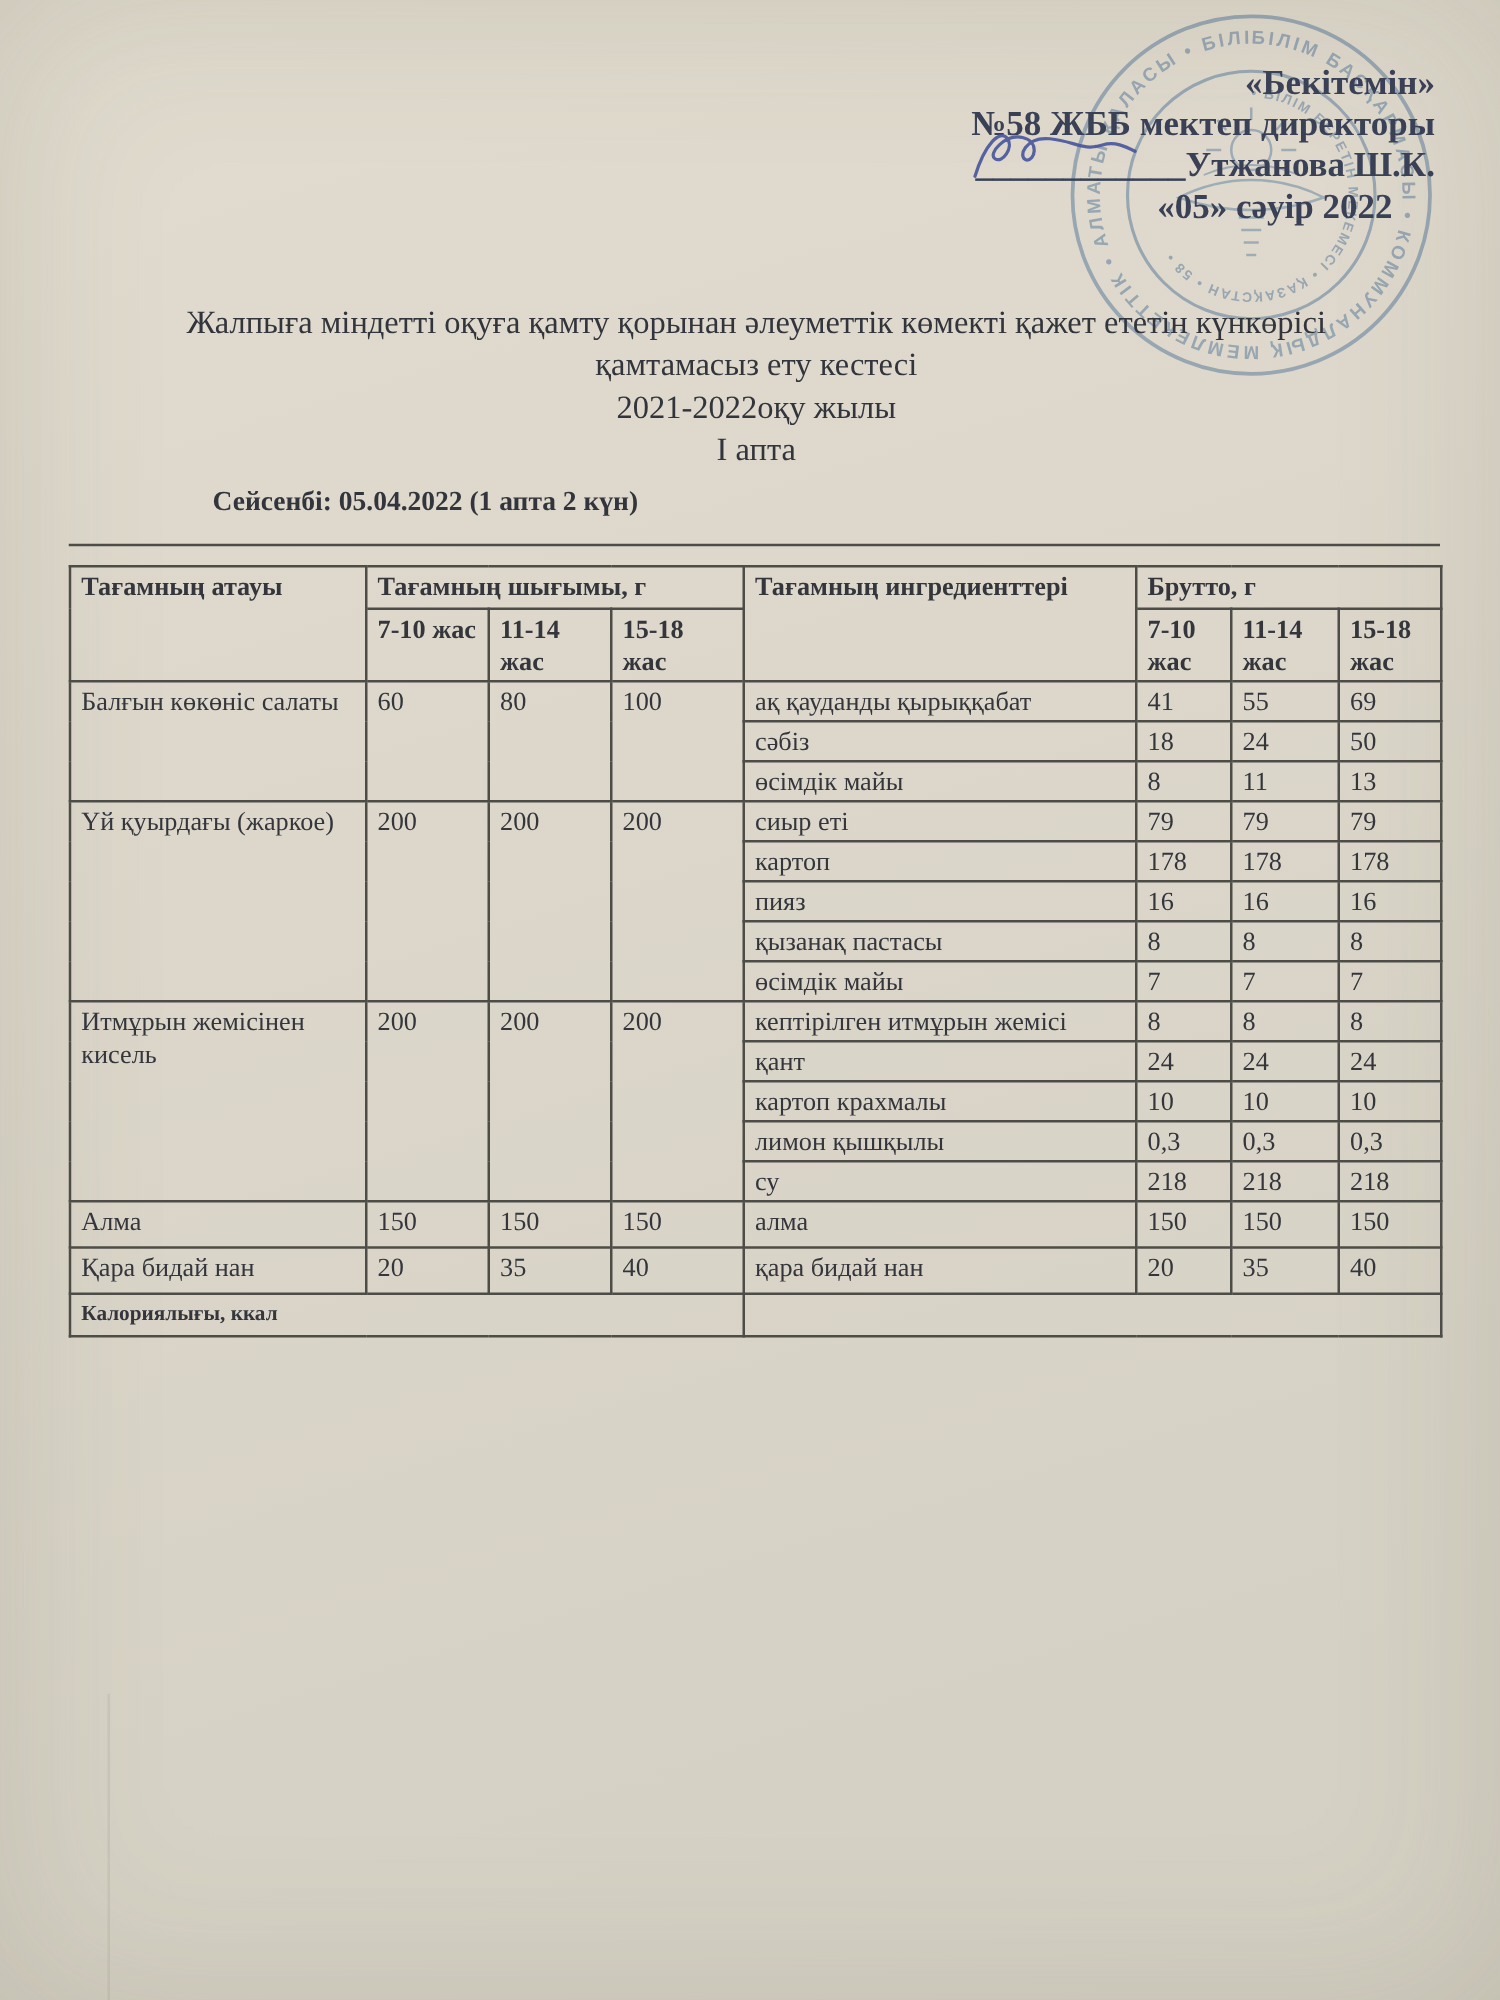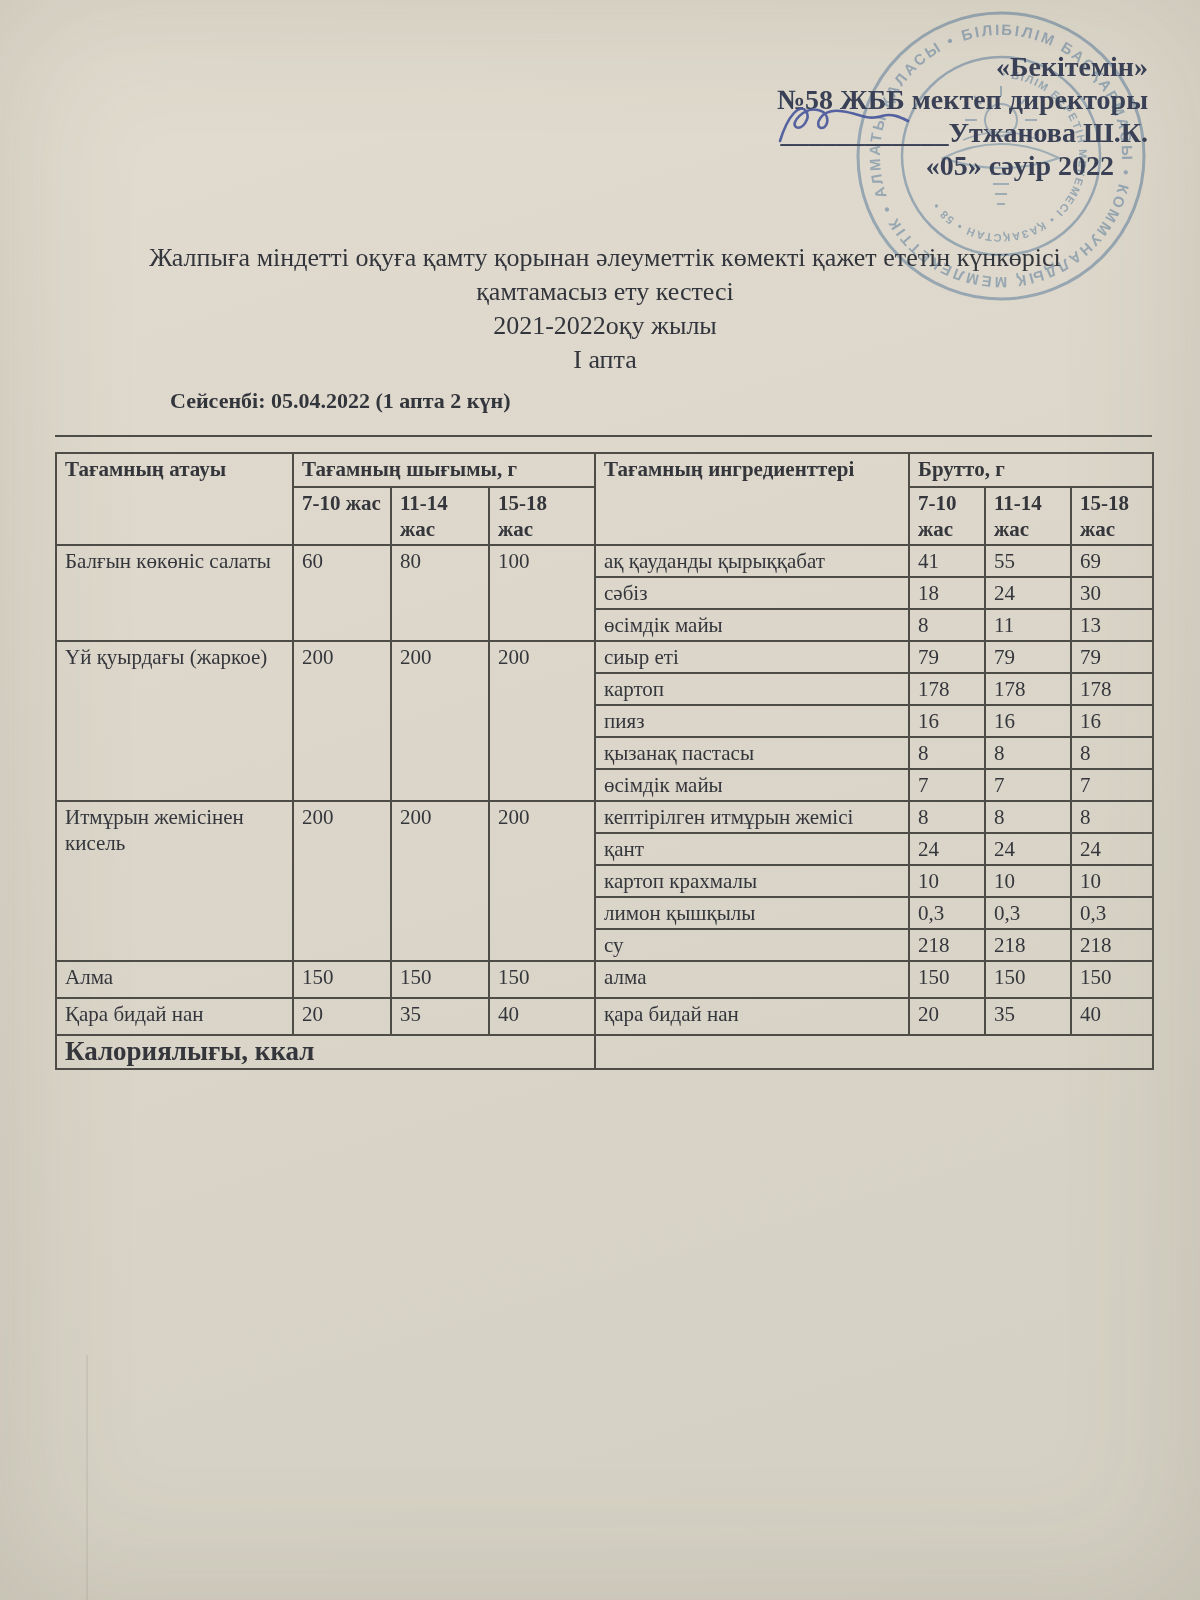--- a/index.html
+++ b/index.html
@@ -50,21 +50,21 @@
     padding:2px 8px; font-size:21px; line-height:26px; color:#34363c;
     overflow:hidden;
   }
   table.menu thead th { font-weight:bold; }
   table.menu thead tr.hrow1 { height:34px; }
   table.menu thead tr.hrow2 { height:52px; }
   table.menu tbody tr { height:29px; }
   table.menu tbody tr.tall { height:37px; }
   table.menu tbody td { font-weight:normal; }
   table.menu tr.footer-row { height:34px; }
-  table.menu tr.footer-row td.cal { font-weight:bold; font-size:27px; }
+  table.menu tr.footer-row td.cal { font-weight:bold; font-size:17px; }
 </style>
 </head>
 <body>
 
 <div class="page">
 
   <svg class="stamp" width="316" height="300" viewBox="0 0 316 300">
     <g stroke="#6b93c4" fill="none" stroke-width="3">
       <circle cx="158" cy="148" r="143"></circle>
       <circle cx="158" cy="148" r="99" stroke-width="2.5"></circle>
@@ -146,21 +146,21 @@
         <td rowspan="3">100</td>
         <td>ақ қауданды қырыққабат</td>
         <td>41</td>
         <td>55</td>
         <td>69</td>
       </tr>
       <tr>
         <td>сәбіз</td>
         <td>18</td>
         <td>24</td>
-        <td>30</td>
+        <td>50</td>
       </tr>
       <tr>
         <td>өсімдік майы</td>
         <td>8</td>
         <td>11</td>
         <td>13</td>
       </tr>
 
       <tr>
         <td rowspan="5">Үй қуырдағы (жаркое)</td>

